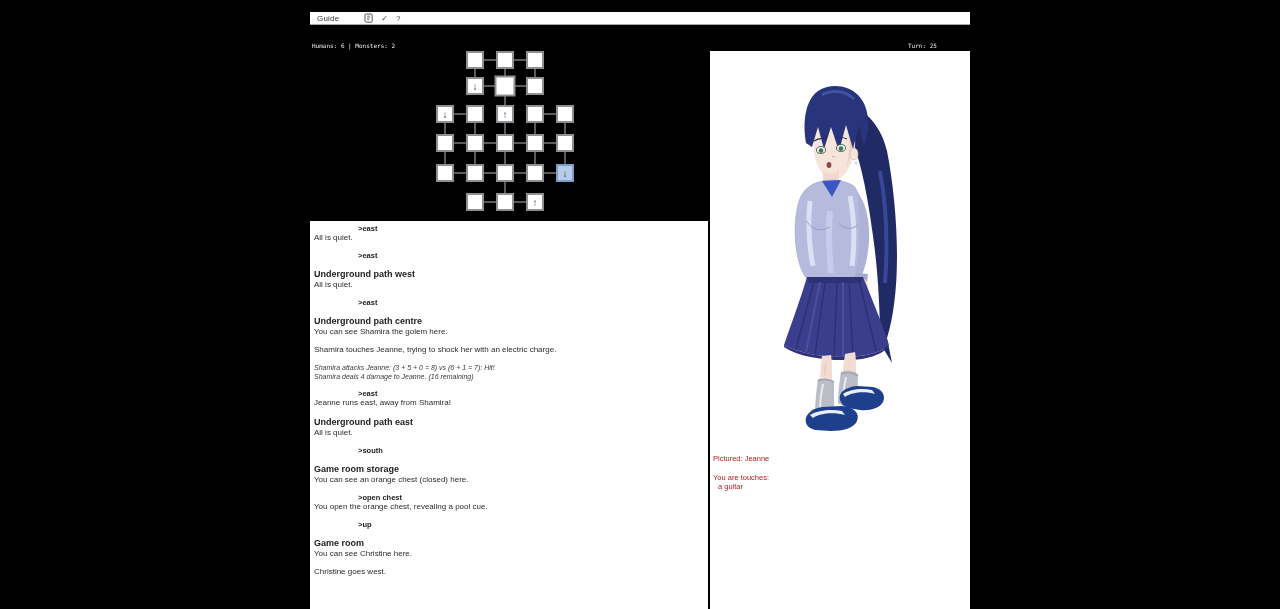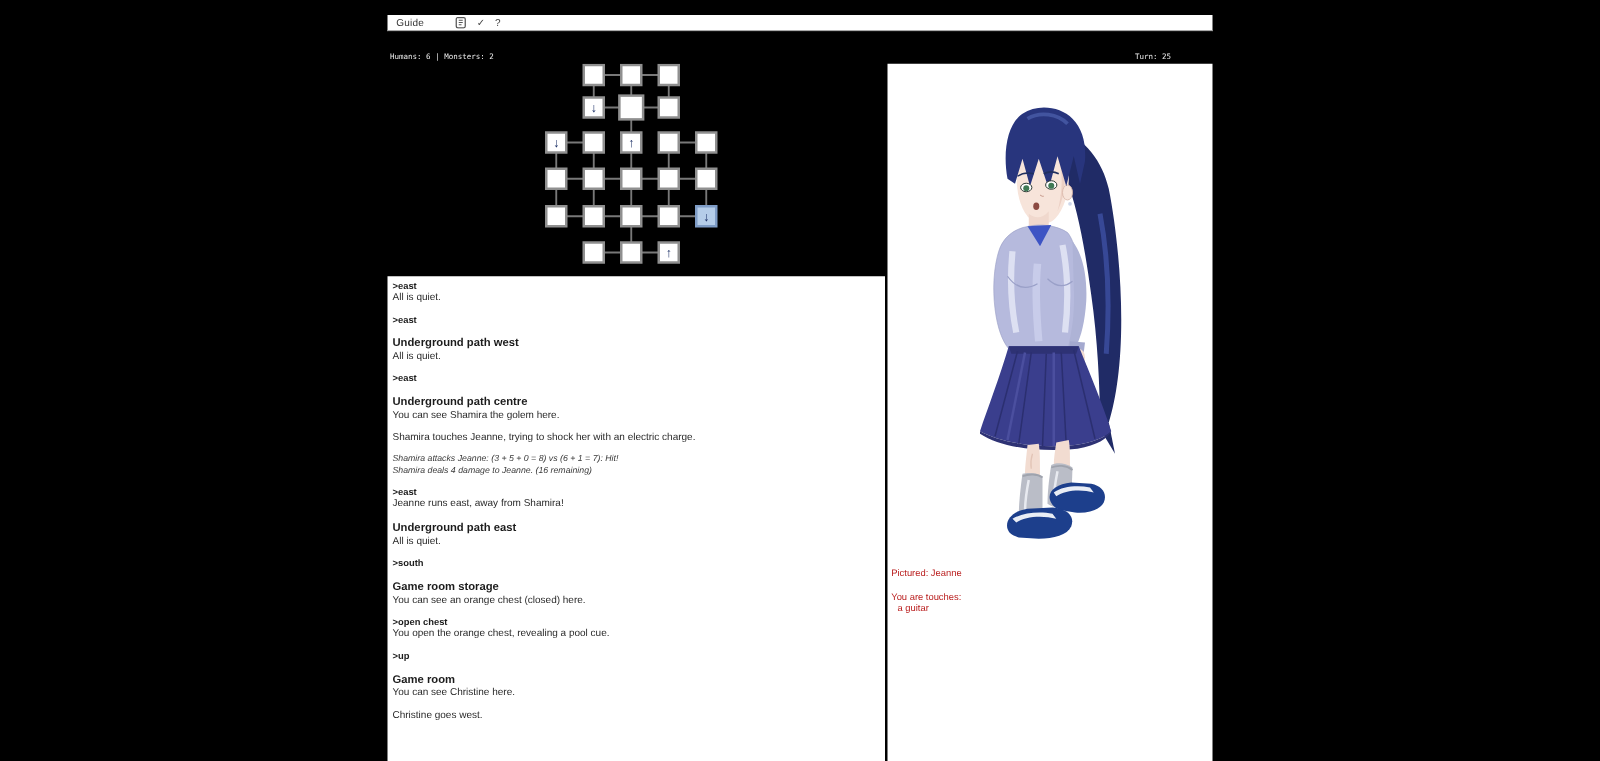--- a/index.html
+++ b/index.html
@@ -22,21 +22,21 @@
   .status-right{text-align:left;margin-left:auto;padding-right:0;width:60px;}
 
   
   .main{flex:1;display:flex;min-height:0;}
   .left-col{width:398px;display:flex;flex-direction:column;min-width:0;}
   .map-area{height:170px;background:#000;flex:0 0 auto;}
   .log{flex:1;background:#fff;color:#1c1c1c;padding:1px 4px 0 4px;overflow:hidden;}
   .entry{margin-top:8px;}
   .entry.tight{margin-top:0;}
   .log .entry:first-child{margin-top:2px;}
-  .entry.command{font-weight:bold;font-size:7.5px;line-height:9px;}
+  .entry.command{font-weight:bold;font-size:7.5px;line-height:9px;margin-left:44px;}
   .entry.heading{font-weight:bold;font-size:9px;line-height:11px;margin-top:9px;}
   .entry.body{font-size:8px;line-height:10px;color:#2a2a2a;}
   .entry.combat{font-style:italic;font-size:7px;line-height:9px;color:#3a3a3a;}
 
   .divider-v{width:2px;background:#000;flex:0 0 auto;}
 
   
   .right-col{width:260px;background:#fff;color:#b91c1c;display:flex;flex-direction:column;}
   .portrait-box{width:260px;height:398px;flex:0 0 auto;}
   .panel-text{padding:5px 0 0 3px;font-size:7.5px;line-height:9px;}

